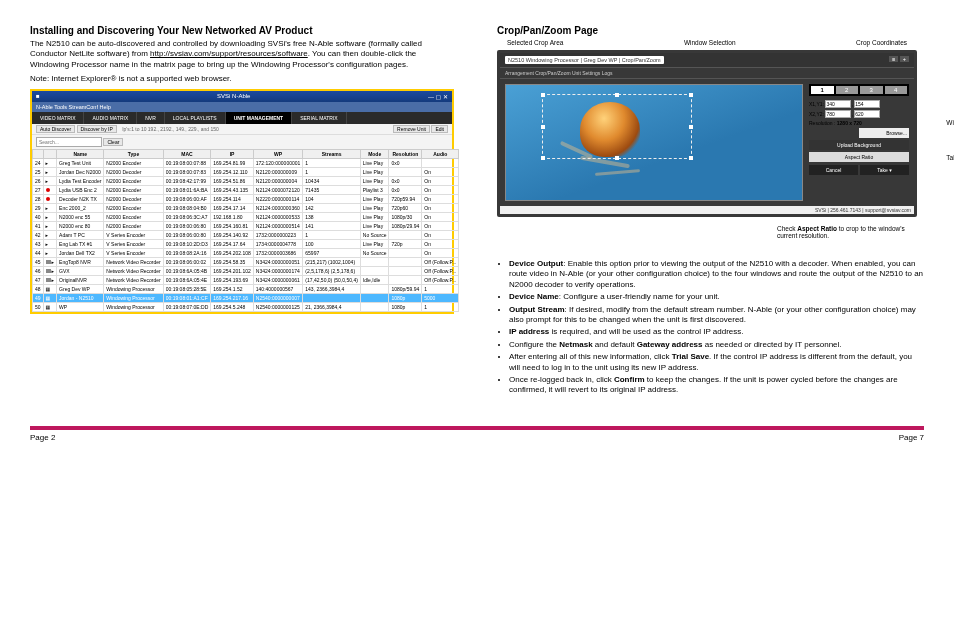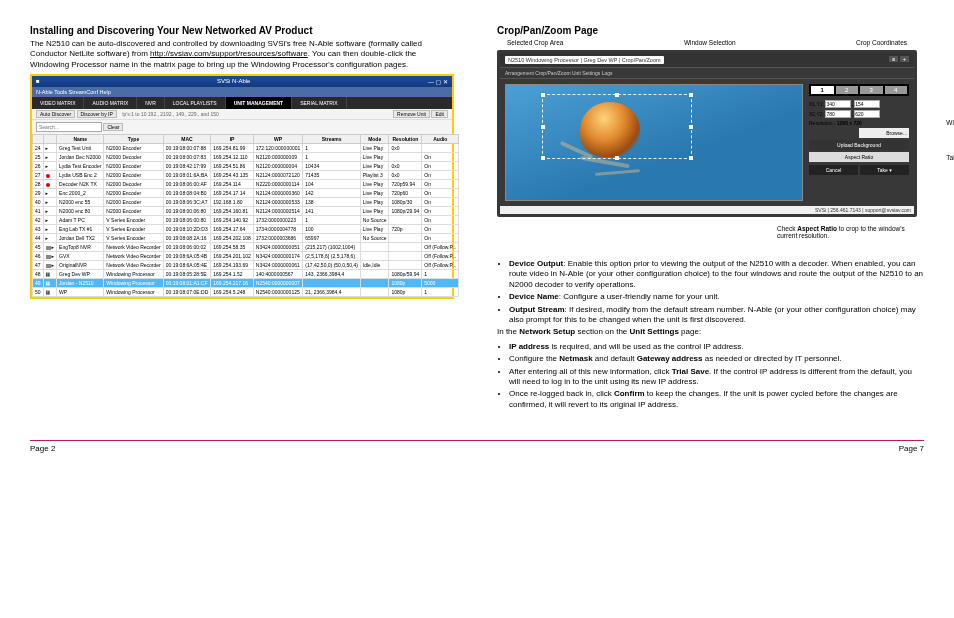--- a/index.html
+++ b/index.html
@@ -173,38 +173,39 @@
   right:-85px;
   top:80px;
   font-size:6.5px;
 }
 .side-callouts div{ margin-bottom:28px;}
 
 .content-list { padding-left: 12px; margin:2px 0; }
 .content-list li { margin-bottom:2px; line-height:1.3; }
 
 .page-footer {
-  border-top: 1px solid #be185d;
+  border-top: 4px solid #be185d;
   margin: 28px 30px 0;
   padding-top: 3px;
   display: flex;
   justify-content: space-between;
   font-size: 8px;
 }
 </style>
 </head>
 <body>
 
 <div class="page-wrapper">
 
   <div class="left-col">
     <div class="section-title">Installing and Discovering Your New Networked AV Product</div>
     <p>
       <span>The N2510 can be auto-discovered and controlled by downloading SVSi's free N-Able software (formally called Conductor NetLite software) from </span><a>http://svsiav.com/support/resources/software</a><span>. You can then double-click the Windowing Processor name in the matrix page to bring up the Windowing Processor's configuration pages.</span>
     </p>
+    <p>Note: Internet Explorer® is not a supported web browser.</p>
 
     <div class="app-window">
       <div class="title-bar">
         <span>■</span>
         <span>SVSi N-Able</span>
         <span>— ▢ ✕</span>
       </div>
       <div class="menu-bar">N-Able    Tools    StreamConf    Help</div>
       <div class="tab-bar" id="tab-bar">
           <div class="tab">VIDEO MATRIX</div>
@@ -548,23 +549,20 @@
         <span>Check </span><b>Aspect Ratio</b><span> to crop to the window's current resolution.</span>
       </div>
     </div>
 
     <br><br>
     <ul class="content-list" id="us-list">
         <li><b>Device Output</b>: Enable this option prior to viewing the output of the N2510 with a decoder. When enabled, you can route video in N-Able (or your other configuration choice) to the four windows and route the output of the N2510 to an N2000 decoder to verify operations.</li>
         <li><b>Device Name</b>: Configure a user-friendly name for your unit.</li>
         <li><b>Output Stream</b>: If desired, modify from the default stream number. N-Able (or your other configuration choice) may also prompt for this to be changed when the unit is first discovered.</li>
       </ul>
-    <p>
-      <span>In the </span><b>Network Setup</b><span> section on the </span><b>Unit Settings</b><span> page:</span>
-    </p>
     <ul class="content-list" id="ns-list">
         <li><b>IP address</b> is required, and will be used as the control IP address.</li>
         <li>Configure the <b>Netmask</b> and default <b>Gateway address</b> as needed or directed by IT personnel.</li>
         <li>After entering all of this new information, click <b>Trial Save</b>. If the control IP address is different from the default, you will need to log in to the unit using its new IP address.</li>
         <li>Once re-logged back in, click <b>Confirm</b> to keep the changes. If the unit is power cycled before the changes are confirmed, it will revert to its original IP address.</li>
       </ul>
   </div>
 </div>
 
 <div class="page-footer">

